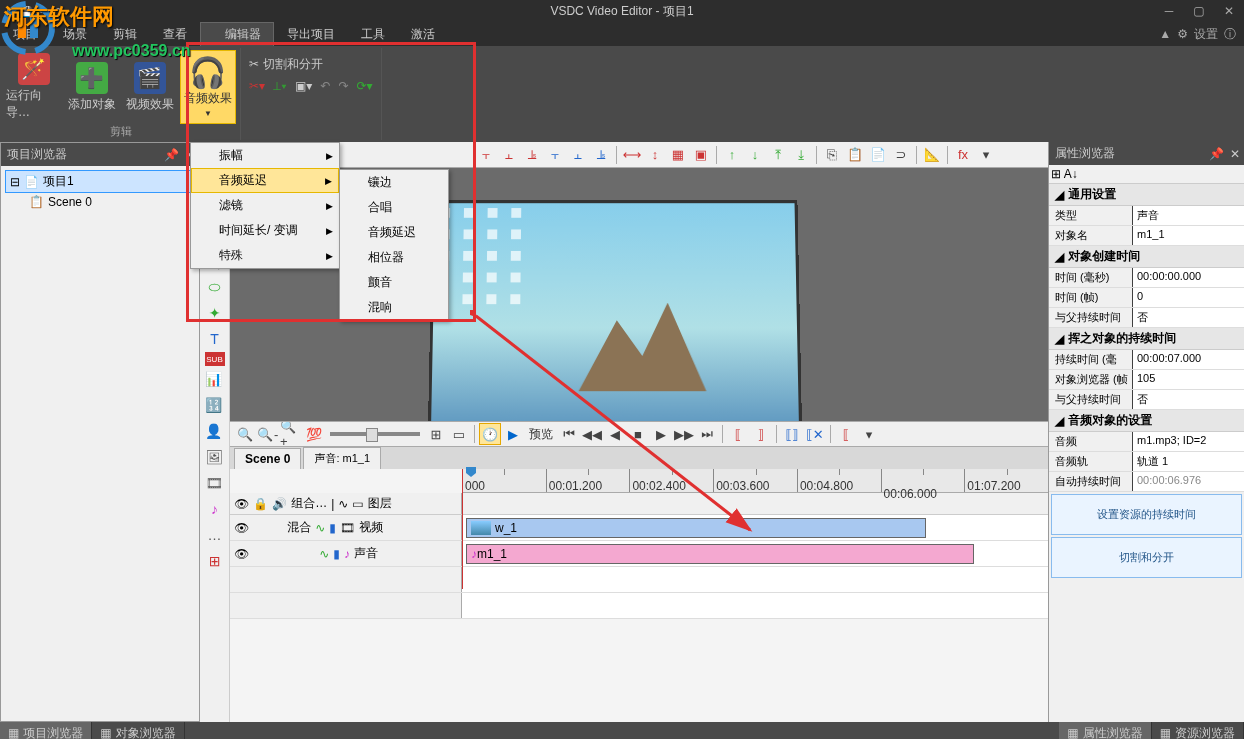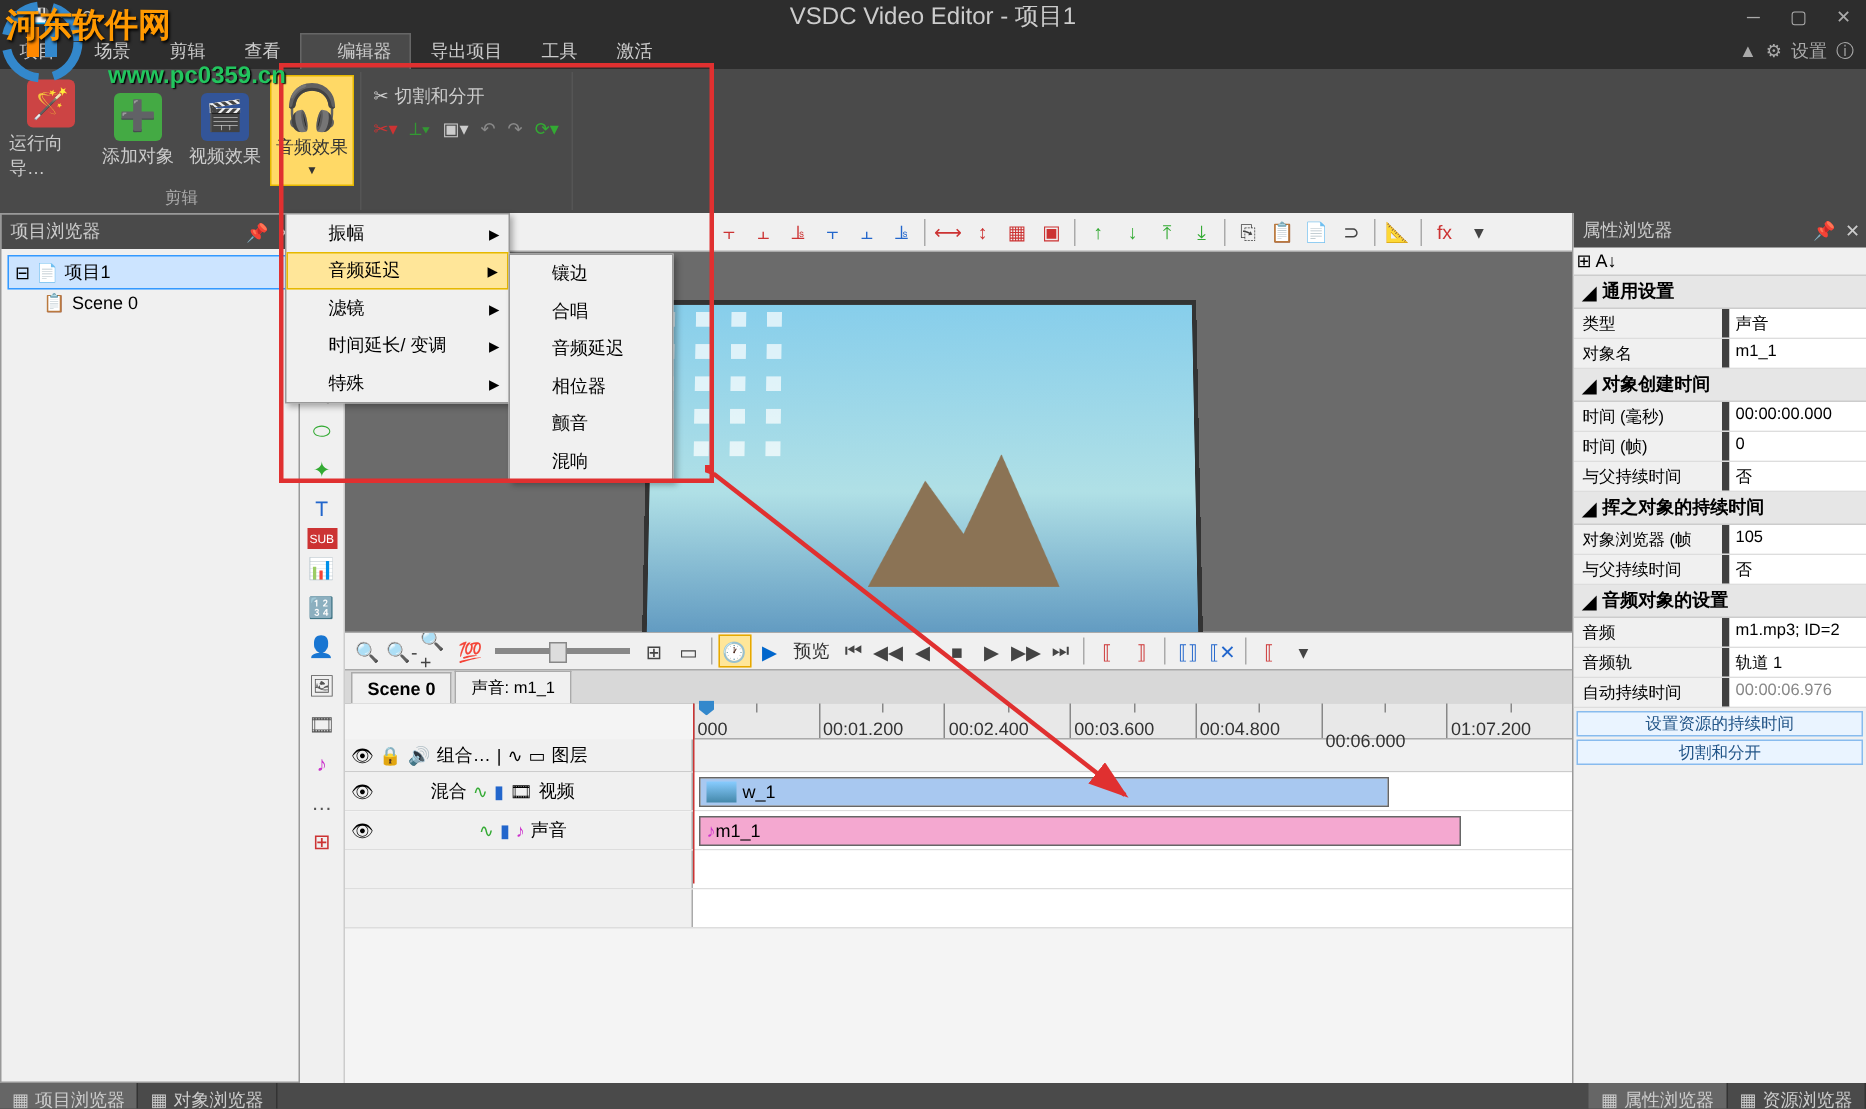--- a/index.html
+++ b/index.html
@@ -1,18 +1,18 @@
 <!DOCTYPE html>
 <html><head>
 <meta charset="utf-8">
 <style>
 * { box-sizing: border-box; margin: 0; padding: 0; font-family: "Microsoft YaHei", Arial, sans-serif; font-size: 12px; }
 body { background: #2d2d2d; width: 1244px; height: 739px; overflow: hidden; position: relative; }
 .titlebar { height: 22px; background: #2d2d2d; color: #ccc; display: flex; align-items: center; justify-content: center; position: relative; }
-.titlebar-title { font-size: 16px; }
+.titlebar-title { font-size: 12px; }
 .titlebar-left { position: absolute; left: 4px; display: flex; gap: 2px; }
 .titlebar-right { position: absolute; right: 0; display: flex; }
 .win-btn { width: 30px; height: 20px; display: flex; align-items: center; justify-content: center; color: #aaa; }
 .menubar { height: 24px; background: #2d2d2d; display: flex; align-items: stretch; color: #ccc; position: relative; }
 .menu-item { padding: 4px 12px; display: flex; align-items: center; border: 1px solid transparent; }
 .menu-item.active { background: #4a4a4a; border-color: #666; border-bottom: none; padding-left: 24px; }
 .menubar-right { margin-left: auto; display: flex; align-items: center; gap: 6px; padding-right: 8px; color: #aaa; }
 .ribbon { height: 96px; background: #4a4a4a; display: flex; padding: 2px; position: relative; }
 .ribbon-group { display: flex; flex-direction: column; align-items: center; border-right: 1px solid #555; padding: 2px 4px; }
 .ribbon-btns { display: flex; gap: 2px; flex: 1; }
@@ -54,23 +54,23 @@
 .track-row { height: 26px; display: flex; border-bottom: 1px solid #ddd; background: #fff; }
 .track-row.empty { background: #f4f4f4; }
 .track-lane { flex: 1; position: relative; background: #fff; }
 .clip { position: absolute; height: 20px; top: 3px; border: 1px solid #666; display: flex; align-items: center; padding-left: 4px; font-size: 10px; }
 .clip-video { background: linear-gradient(to right, #a8c8f0, #a8c8f0); left: 4px; width: 460px; }
 .clip-audio { background: #f4a8d0; left: 4px; width: 508px; }
 .right-panel { width: 196px; background: #f0f0f0; border-left: 1px solid #999; display: flex; flex-direction: column; overflow: hidden; }
 .props { flex: 1; overflow-y: auto; }
 .prop-section { background: #e6e6e6; padding: 2px 6px; font-weight: bold; border-bottom: 1px solid #ccc; display: flex; align-items: center; gap: 4px; font-size: 11px; }
 .prop-row { display: flex; border-bottom: 1px solid #ddd; }
-.prop-key { width: 104px; padding: 2px 6px; font-size: 11px; background: #f0f0f0; border-right: 5px solid #404040; white-space: nowrap; overflow: hidden; }
+.prop-key { width: 84px; padding: 2px 6px; font-size: 11px; background: #f0f0f0; border-right: 1px solid #404040; white-space: nowrap; overflow: hidden; }
 .prop-val { flex: 1; padding: 2px 4px; font-size: 11px; background: #fff; white-space: nowrap; overflow: hidden; }
-.prop-btn { margin: 2px; padding: 0; text-align: center; background: #eaf4ff; border: 1px solid #88bbee; font-size: 11px; color: #225588; }
+.prop-btn { margin: 2px; padding: 12px; text-align: center; background: #eaf4ff; border: 1px solid #88bbee; font-size: 11px; color: #225588; }
 .bottom-tabs { height: 22px; background: #4a4a4a; display: flex; align-items: center; }
 .bottom-tab { padding: 3px 8px; color: #ccc; display: flex; align-items: center; gap: 4px; border-right: 1px solid #333; font-size: 11px; }
 .bottom-tab.active { background: #666; }
 .dropdown-menu { position: absolute; background: #f0f0f0; border: 1px solid #999; box-shadow: 2px 2px 4px rgba(0,0,0,0.3); z-index: 100; min-width: 150px; }
 .dd-item { padding: 4px 20px 4px 28px; position: relative; display: flex; align-items: center; }
 .dd-item.highlight { background: #ffe699; border: 1px solid #e6b800; padding: 3px 19px 3px 27px; }
 .dd-arrow { position: absolute; right: 6px; font-size: 9px; }
 .submenu { position: absolute; left: 100%; top: 26px; background: #f0f0f0; border: 1px solid #999; box-shadow: 2px 2px 4px rgba(0,0,0,0.3); min-width: 110px; }
 .redbox { position: absolute; border: 3px solid #e03030; pointer-events: none; z-index: 200; }
 .redbox1 { left: 186px; top: 42px; width: 290px; height: 280px; }
@@ -441,20 +441,24 @@
         </div>
       <div class="prop-row">
           <div class="prop-key">与父持续时间</div>
           <div class="prop-val">否</div>
         </div>
       <div class="prop-section">
           <span>◢</span>
           <span>挥之对象的持续时间</span>
         </div>
       <div class="prop-row">
+          <div class="prop-key">持续时间 (毫</div>
+          <div class="prop-val">00:00:07.000</div>
+        </div>
+      <div class="prop-row">
           <div class="prop-key">对象浏览器 (帧</div>
           <div class="prop-val">105</div>
         </div>
       <div class="prop-row">
           <div class="prop-key">与父持续时间</div>
           <div class="prop-val">否</div>
         </div>
       <div class="prop-section">
           <span>◢</span>
           <span>音频对象的设置</span>

